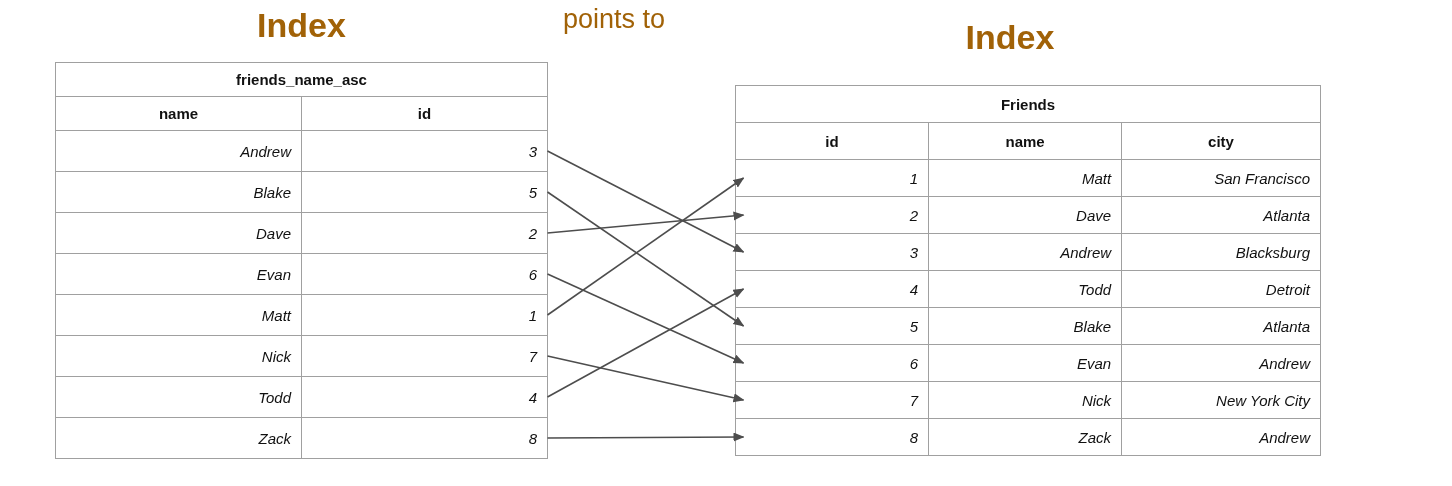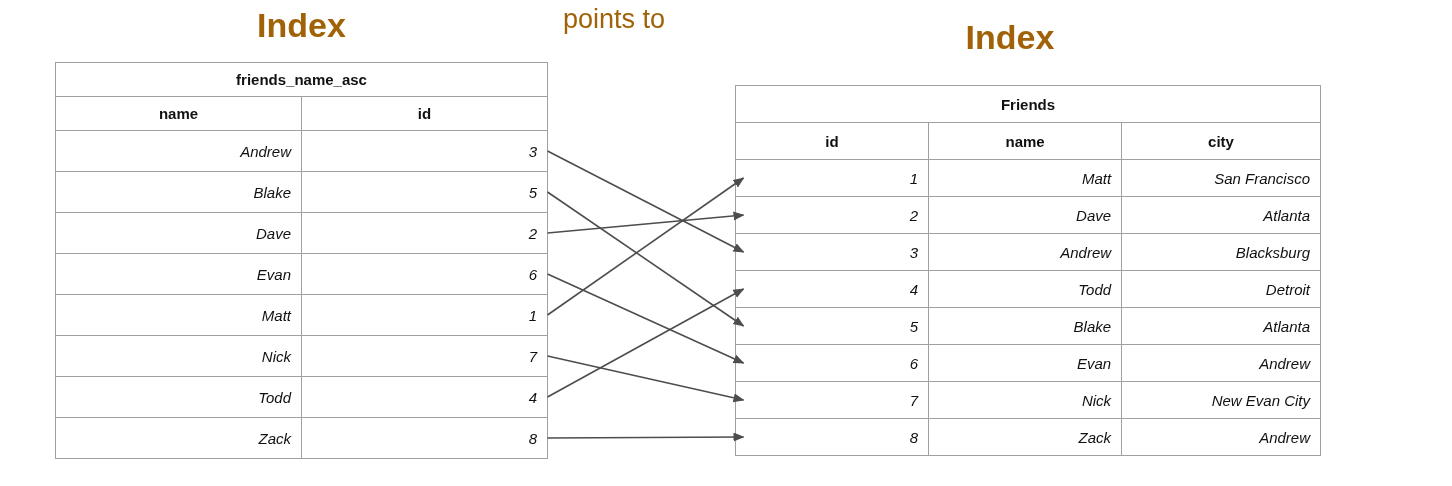--- a/index.html
+++ b/index.html
@@ -156,21 +156,21 @@
           <td>Atlanta</td>
         </tr>
         <tr>
           <td>6</td>
           <td>Evan</td>
           <td>Andrew</td>
         </tr>
         <tr>
           <td>7</td>
           <td>Nick</td>
-          <td>New Evan City</td>
+          <td>New York City</td>
         </tr>
         <tr>
           <td>8</td>
           <td>Zack</td>
           <td>Andrew</td>
         </tr>
       </tbody>
   </table>
 
   <svg id="arrow-layer" xmlns="http://www.w3.org/2000/svg">

